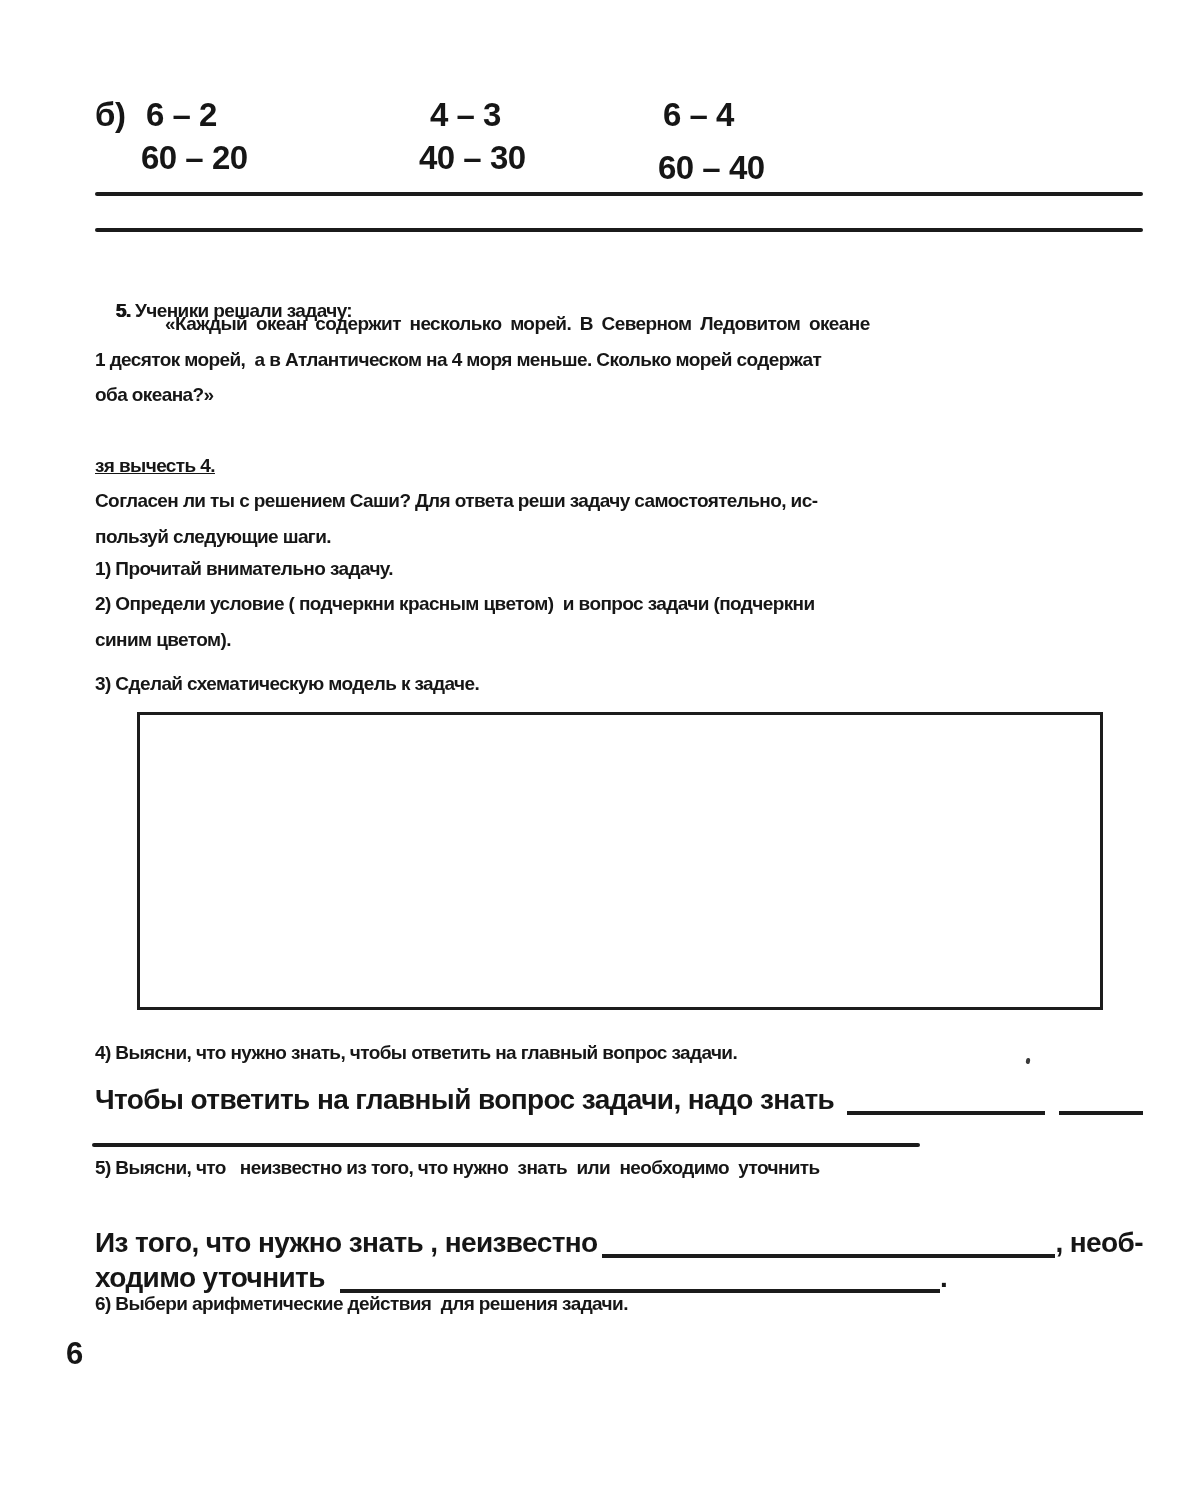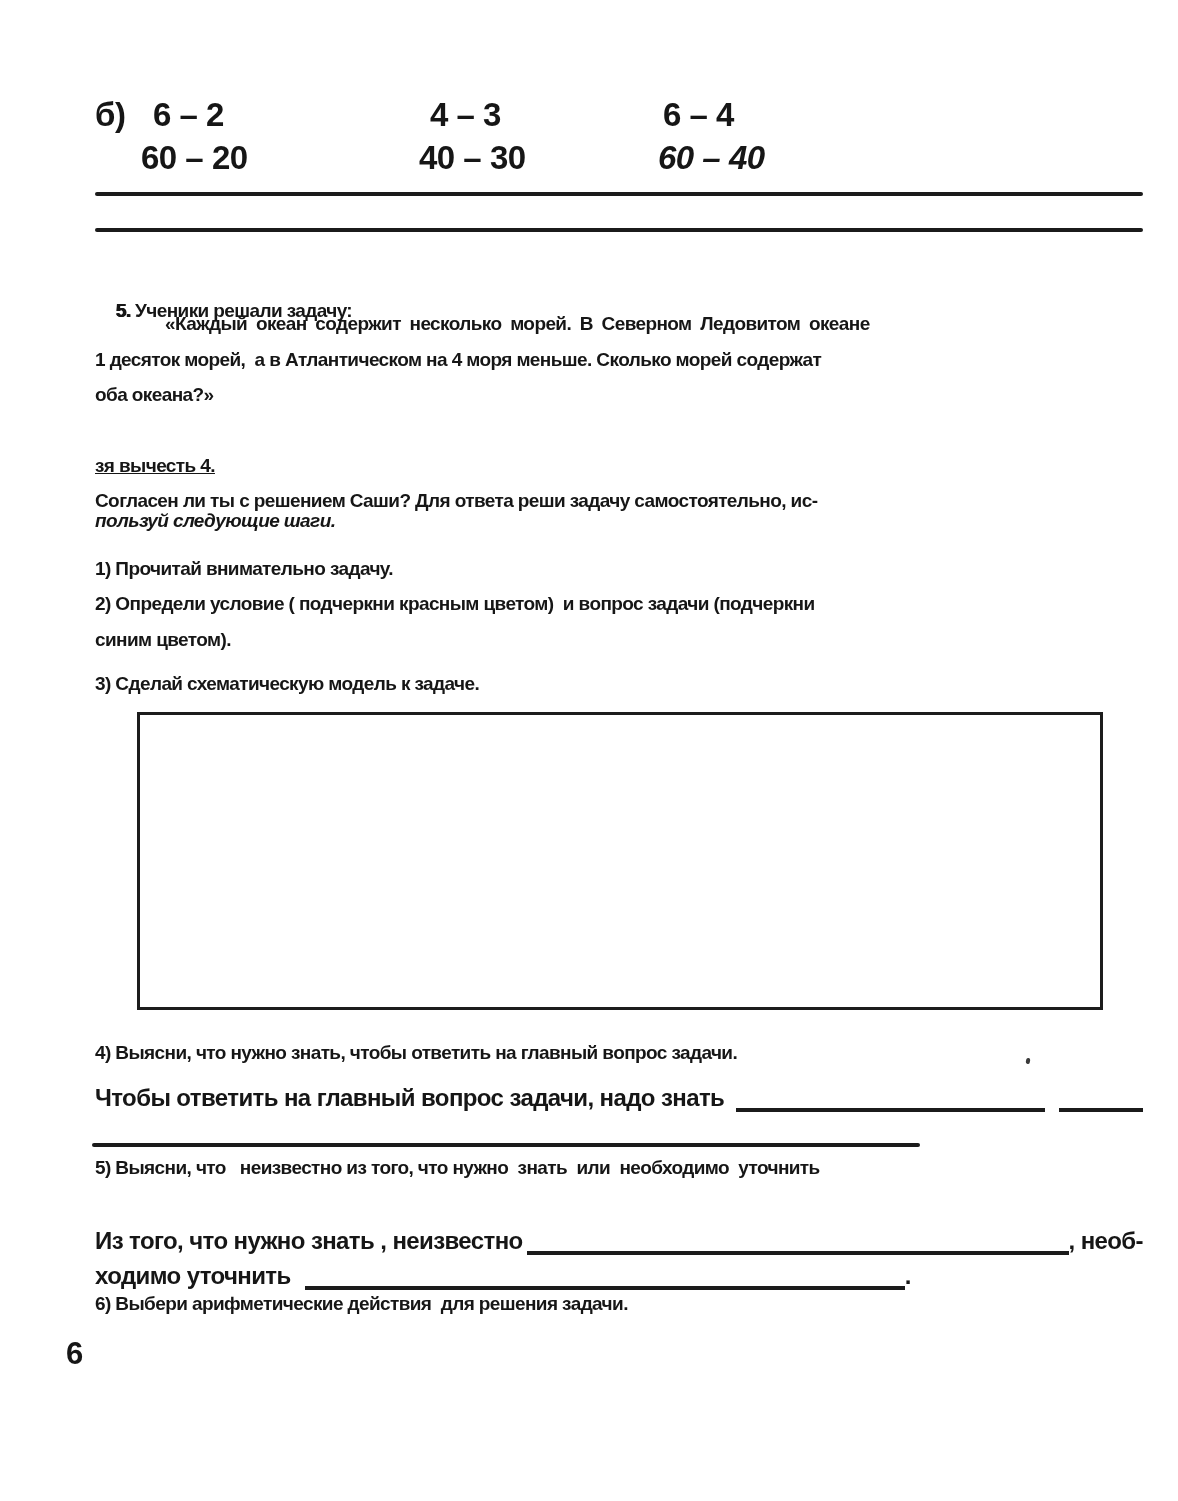--- a/index.html
+++ b/index.html
@@ -26,21 +26,21 @@
     position:absolute;
     height:4px;
     background:#1b1b1b;
     border-radius:2px;
   }
   .fill-row {
     position:absolute;
     display:flex;
     align-items:baseline;
     white-space:pre;
-    font-size:24px;
+    font-size:28px;
     letter-spacing:-0.6px;
   }
   .fill-row > span { white-space:pre; }
   .blank {
     display:inline-block;
     height:10px;
     border-bottom:4px solid #1b1b1b;
     position:relative;
     top:6px;
   }
@@ -59,41 +59,41 @@
   }
   .indent2 { word-spacing:4px; }
 </style>
 </head>
 <body>
 
 <div class="page">
 
   <div class="t big" style="left:95px; top:96px;">б)</div>
 
-  <div class="t big" style="left:153px; top:96px;">6 – 2</div>
+  <div class="t big" style="left:146px; top:96px;">6 – 2</div>
   <div class="t big" style="left:430px; top:96px;">4 – 3</div>
   <div class="t big" style="left:663px; top:96px;">6 – 4</div>
 
   <div class="t big" style="left:141px; top:139px;">60 – 20</div>
   <div class="t big" style="left:419px; top:139px;">40 – 30</div>
-  <div class="t big" style="left:658px; top:139px;font-style:italic;">60 – 40</div>
+  <div class="t big" style="left:658px; top:149px;">60 – 40</div>
 
   <div class="rule" style="left:95px; top:192px; width:1048px;"></div>
   <div class="rule" style="left:95px; top:228px; width:1048px;"></div>
 
   <div class="t" style="left:97px; top:278px;">
     <span class="heavy">5.</span><span> </span><span>Ученики решали задачу:</span>
   </div>
 
   <div class="t indent2" style="left:165px; top:313px;">«Каждый океан содержит несколько морей. В Северном Ледовитом океане</div>
   <div class="t" style="left:95px; top:349px;">1 десяток морей,  а в Атлантическом на 4 моря меньше. Сколько морей содержат</div>
   <div class="t" style="left:95px; top:384px;">оба океана?»</div>
   <div class="t" style="left:95px; top:455px;text-decoration:underline;">зя вычесть 4.</div>
   <div class="t" style="left:95px; top:490px;">Согласен ли ты с решением Саши? Для ответа реши задачу самостоятельно, ис-</div>
-  <div class="t" style="left:95px; top:510px;font-style:italic;">пользуй следующие шаги.</div>
+  <div class="t" style="left:95px; top:526px;">пользуй следующие шаги.</div>
 
   <div class="t" style="left:95px; top:558px;">1) Прочитай внимательно задачу.</div>
   <div class="t" style="left:95px; top:593px;">2) Определи условие ( подчеркни красным цветом)  и вопрос задачи (подчеркни</div>
   <div class="t" style="left:95px; top:629px;">синим цветом).</div>
   <div class="t" style="left:95px; top:664px;margin-top:9px;">3) Сделай схематическую модель к задаче.</div>
 
   <div class="model-box" style="left:137px; top:712px; width:966px; height:298px;"></div>
 
   <div class="t" style="left:95px; top:1042px;">4) Выясни, что нужно знать, чтобы ответить на главный вопрос задачи.</div>
   <div class="stray-dot" style="left:1026px; top:1058px;"></div>

